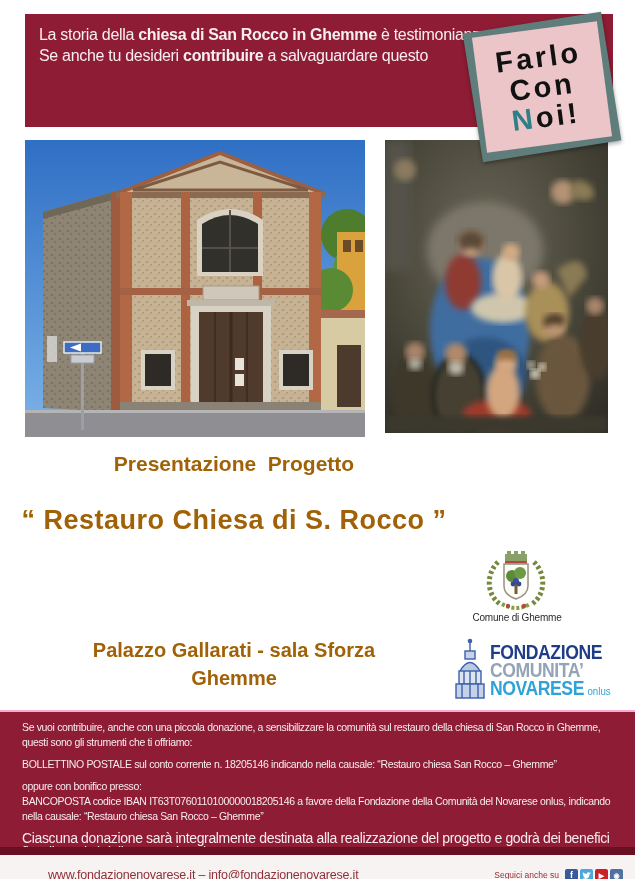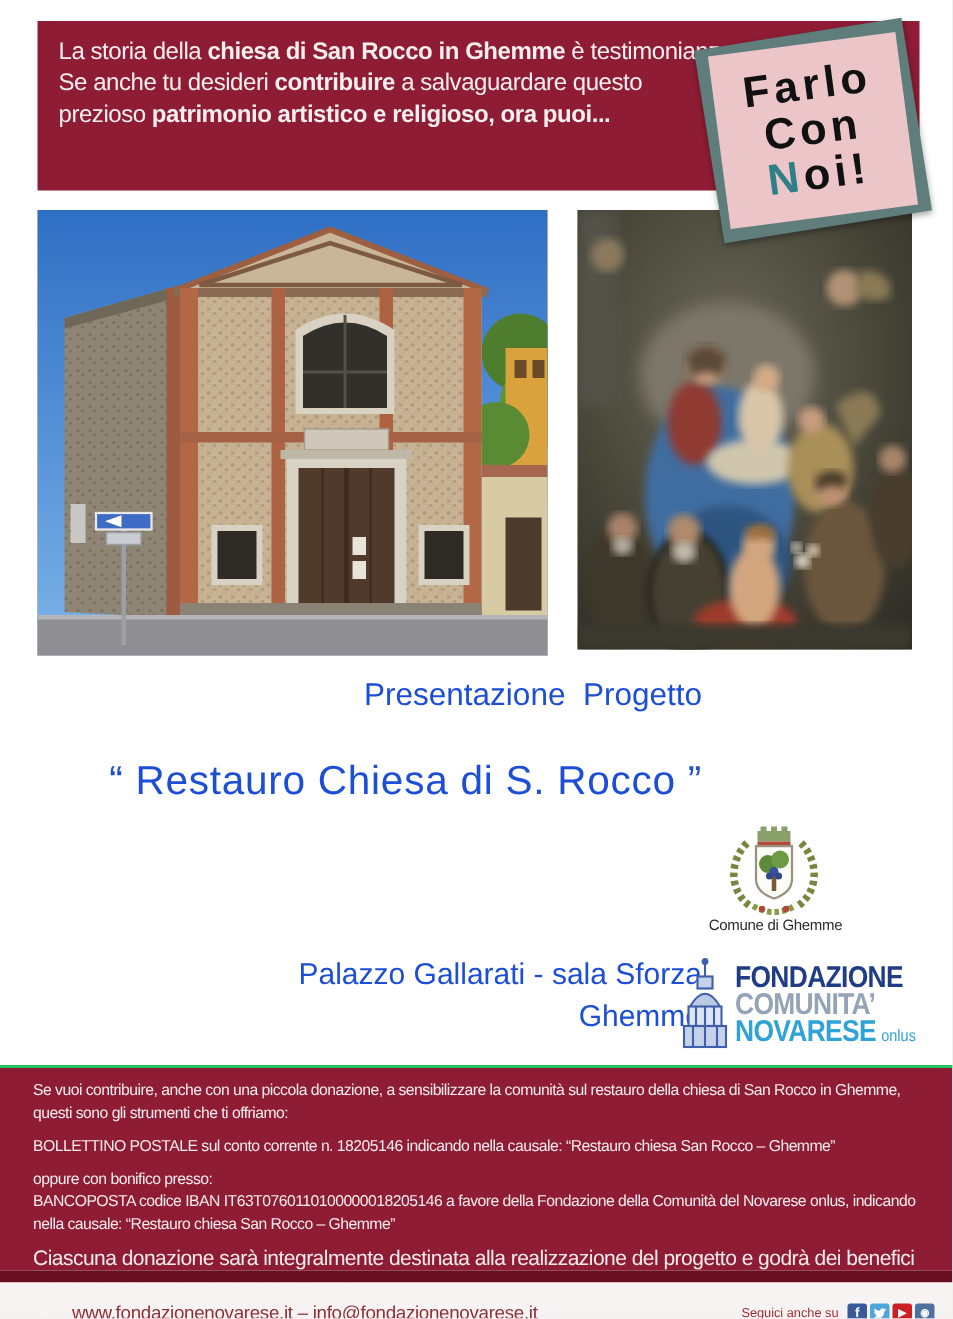--- a/index.html
+++ b/index.html
@@ -21,40 +21,40 @@
   .badge-inner{width:100%;height:100%;background:#ecc5c9;display:flex;flex-direction:column;
                align-items:center;justify-content:center;transform:rotate(1.5deg);}
   .badge-inner div{font-weight:700;color:#111;font-size:29px;line-height:30px;letter-spacing:3px;}
   .badge-inner .teal{color:#2f7f86;}
 
   
   .photo{background:#777;}
   .photo svg{display:block;}
 
   
-  .h{left:0;width:468px;text-align:right;color:#1d4ed8;font-weight:400;}
+  .h{left:0;width:468px;text-align:center;color:#a16207;font-weight:700;}
   .h-pres{top:452px;font-size:21px;white-space:pre;}
   .h-rest{top:505px;font-size:27px;letter-spacing:0.5px;}
   .h-date{top:580px;font-size:23px;}
   .h-venue{top:636px;font-size:20px;line-height:28px;}
 
   
   .crest{left:478px;top:546px;width:76px;height:68px;}
   .crest-caption{left:452px;top:612px;width:130px;text-align:center;font-size:10px;
                  color:#2b2b2b;letter-spacing:-0.2px;}
   .fcn-logo{left:454px;top:636px;width:176px;height:64px;display:flex;align-items:flex-end;gap:4px;}
   .fcn-text{transform:scaleX(.88);transform-origin:left bottom;line-height:18px;font-weight:700;
             letter-spacing:-0.5px;white-space:nowrap;}
   .fcn-l1{color:#1f3c86;font-size:20px;}
   .fcn-l2{color:#94a3b6;font-size:20px;}
   .fcn-l3{color:#2fa3d8;font-size:20px;}
   .fcn-onlus{color:#2fa3d8;font-size:11px;font-weight:400;margin-left:4px;letter-spacing:0;}
 
   
-  .footer{left:0;top:710px;width:635px;height:137px;background:#8e1c34;border-top:2px solid #22c55e;
+  .footer{left:0;top:710px;width:635px;height:137px;background:#8e1c34;border-top:2px solid #f9a8d4;
           color:#f6ecee;padding:8px 22px;box-sizing:border-box;}
   .footer p{margin:0 0 7px 0;font-size:10.5px;line-height:15px;letter-spacing:-0.35px;}
   .footer p.tight{margin-bottom:0;}
   .footer p.small{font-size:14px;line-height:14px;margin:3px 0 16px 0;}
 
   .darkbar{left:0;top:847px;width:635px;height:8px;background:#690f22;}
   .strip{left:0;top:855px;width:635px;height:40px;background:#f8f3f3;display:flex;align-items:center;}
   .contacts{margin-left:48px;color:#8f3038;font-size:12.5px;letter-spacing:-0.2px;}
   .follow{margin-left:auto;color:#9c2b33;font-size:8.5px;margin-right:6px;}
   .socials{display:flex;gap:2px;margin-right:12px;}
@@ -66,21 +66,20 @@
   .soc-ig{background:#50719e;font-size:7px;}
 </style>
 </head>
 <body>
 
 <div class="page">
 
   <div class="abs banner">
     <p class="bl"><span>La storia della </span><span class="bb">chiesa di San Rocco in Ghemme</span><span> è testimonianza</span></p>
     <p class="bl"><span>Se anche tu desideri </span><span class="bb">contribuire</span><span> a salvaguardare questo</span></p>
-    <p class="bl"><span>prezioso </span><span class="bb">patrimonio artistico e religioso, ora puoi...</span></p>
   </div>
 
   <div class="abs badge-outer">
     <div class="badge-inner">
       <div>Farlo</div>
       <div>Con</div>
       <div><span class="teal">N</span><span>oi!</span></div>
     </div>
   </div>
 

